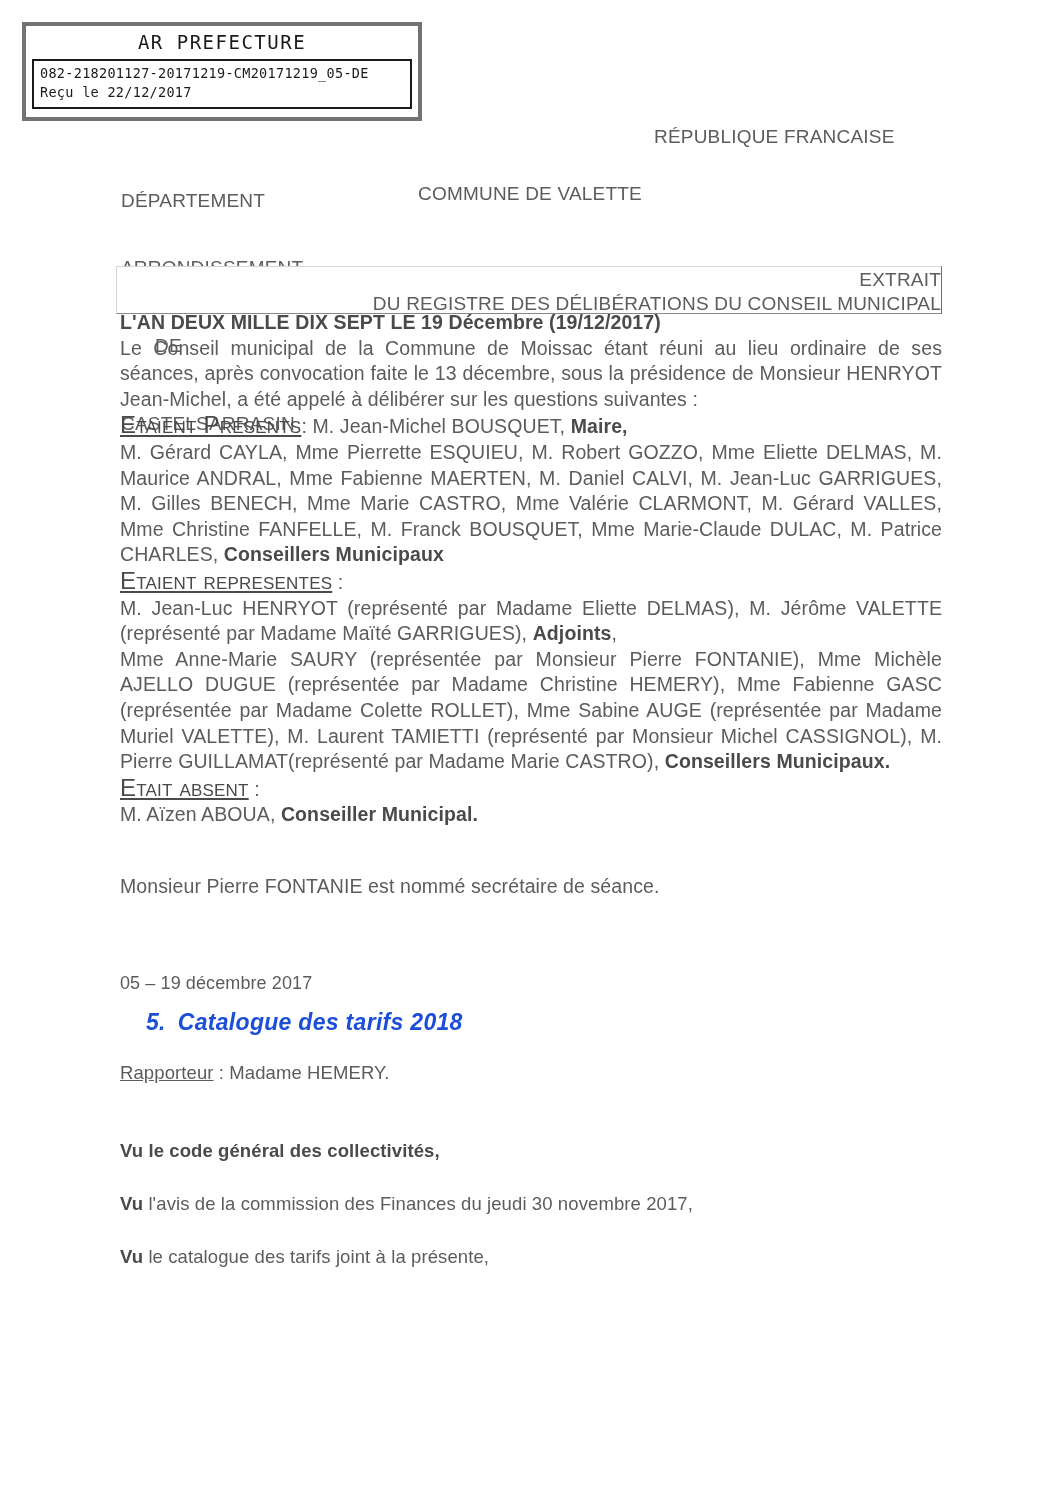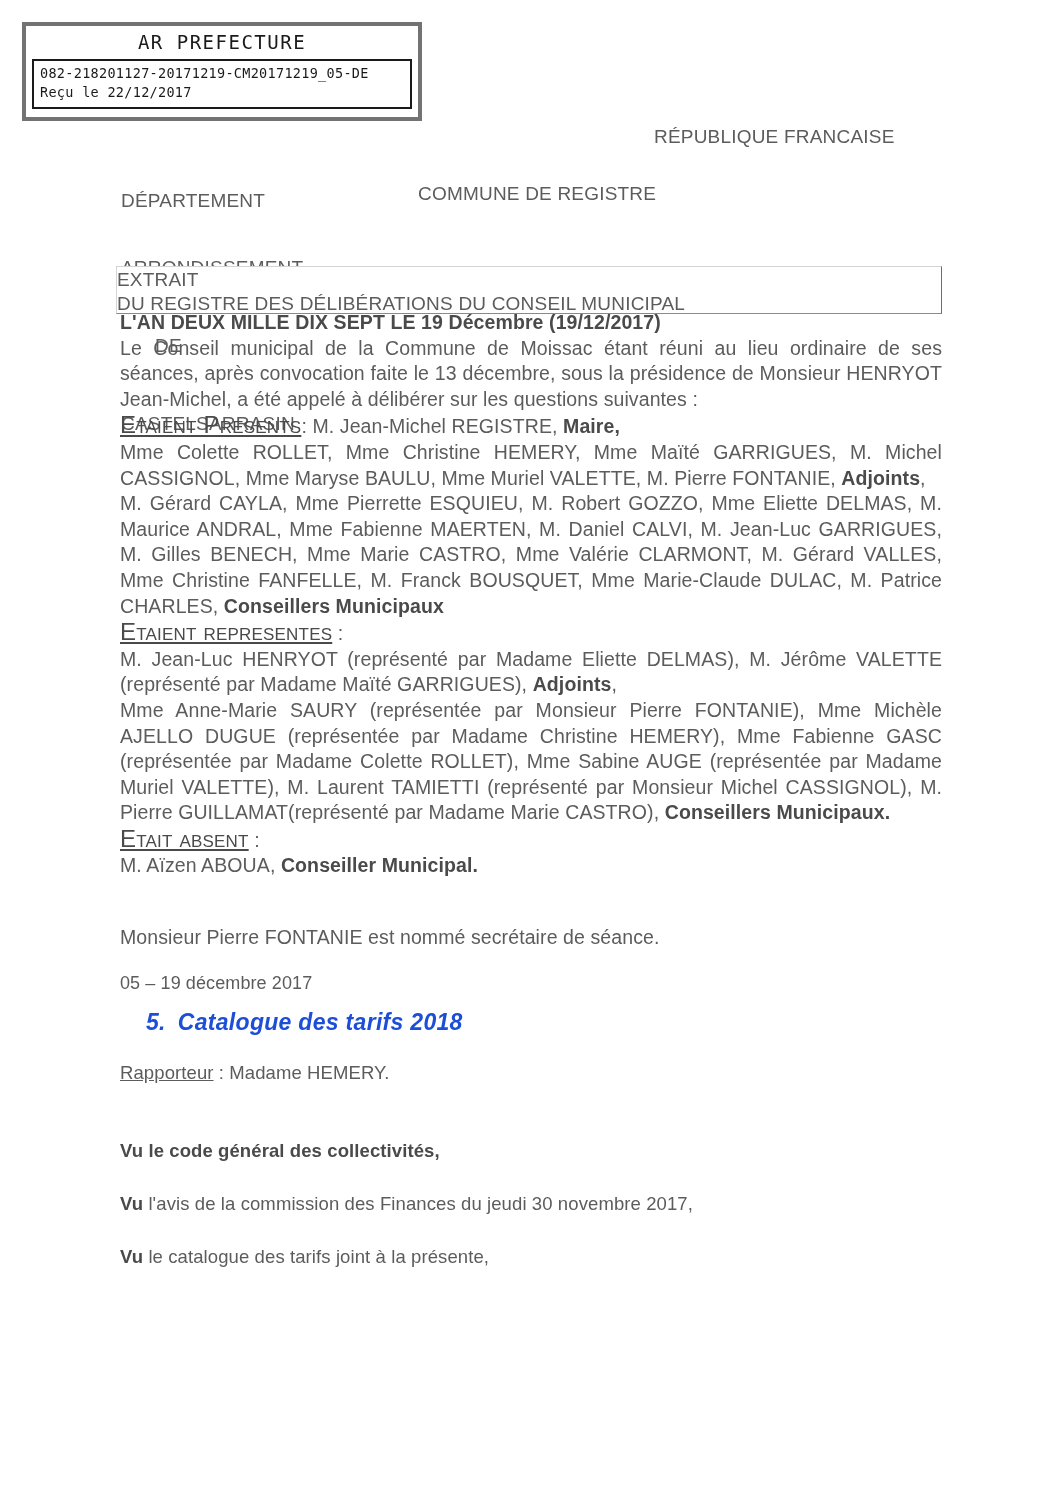--- a/index.html
+++ b/index.html
@@ -75,21 +75,21 @@
     top: 266px;
     width: 826px;
     height: 48px;
     border: 1px solid #d4d4d4;
     border-right-color: #6e6e6e;
     border-bottom-color: #8a8a8a;
     box-sizing: border-box;
     background: #ffffff;
   }
   .extrait-line {
-    text-align: left;
+    text-align: right;
     font-size: 19px;
     line-height: 24px;
     letter-spacing: 0.2px;
     white-space: nowrap;
   }
   .extrait-line.l1 { padding-top: 1px; }
 
   
   .body-wrap {
     position: absolute;
@@ -175,44 +175,43 @@
 
 <div class="page">
 
   <div class="hdr hdr-dept">
     <div>DÉPARTEMENT</div>
     <div>TARN ET GARONNE</div>
   </div>
 
   <div class="hdr hdr-rf">RÉPUBLIQUE FRANCAISE</div>
 
-  <div class="hdr hdr-commune">COMMUNE DE REGISTRE</div>
+  <div class="hdr hdr-commune">COMMUNE DE VALETTE</div>
 
   <div class="hdr hdr-arr">
     <div>ARRONDISSEMENT</div>
     <div style="padding-left:34px">DE</div>
     <div>CASTELSARRASIN</div>
   </div>
 
   <div class="extrait-box">
     <div class="extrait-line l1">EXTRAIT</div>
     <div class="extrait-line">DU REGISTRE DES DÉLIBÉRATIONS DU CONSEIL MUNICIPAL</div>
   </div>
 
   <div class="body-wrap">
 
     <p class="para nojust b">L'AN DEUX MILLE DIX SEPT LE 19 Décembre (19/12/2017)</p>
 
     <p class="para">Le Conseil municipal de la Commune de Moissac étant réuni au lieu ordinaire de ses séances, après convocation faite le 13 décembre, sous la présidence de Monsieur HENRYOT Jean-Michel, a été appelé à délibérer sur les questions suivantes :</p>
 
     <p class="para nojust">
-      <span class="smallcaps u">Etaient Presents</span><span>: M. Jean-Michel REGISTRE, </span><span class="b">Maire,</span>
+      <span class="smallcaps u">Etaient Presents</span><span>: M. Jean-Michel BOUSQUET, </span><span class="b">Maire,</span>
     </p>
 
-    <p class="para"><span>Mme Colette ROLLET, Mme Christine HEMERY, Mme Maïté GARRIGUES, M. Michel CASSIGNOL, Mme Maryse BAULU, Mme Muriel VALETTE, M. Pierre FONTANIE, </span><span class="b">Adjoints</span><span>,</span></p>
 
     <p class="para"><span>M. Gérard CAYLA, Mme Pierrette ESQUIEU, M. Robert GOZZO, Mme Eliette DELMAS, M. Maurice ANDRAL, Mme Fabienne MAERTEN, M. Daniel CALVI, M. Jean-Luc GARRIGUES, M. Gilles BENECH, Mme Marie CASTRO, Mme Valérie CLARMONT, M. Gérard VALLES, Mme Christine FANFELLE, M. Franck BOUSQUET, Mme Marie-Claude DULAC, M. Patrice CHARLES, </span><span class="b">Conseillers Municipaux</span></p>
 
     <p class="para nojust">
       <span class="smallcaps u">Etaient representes</span><span> :</span>
     </p>
 
     <p class="para"><span>M. Jean-Luc HENRYOT (représenté par Madame Eliette DELMAS),  M.  Jérôme VALETTE (représenté par Madame Maïté GARRIGUES), </span><span class="b">Adjoints</span><span>,</span></p>
 
     <p class="para"><span>Mme Anne-Marie SAURY (représentée par Monsieur Pierre FONTANIE), Mme Michèle AJELLO DUGUE (représentée par Madame Christine HEMERY), Mme Fabienne GASC (représentée par Madame Colette ROLLET), Mme Sabine AUGE (représentée par Madame Muriel VALETTE), M. Laurent TAMIETTI (représenté par Monsieur Michel CASSIGNOL), M. Pierre GUILLAMAT(représenté par Madame Marie CASTRO), </span><span class="b">Conseillers Municipaux.</span></p>

